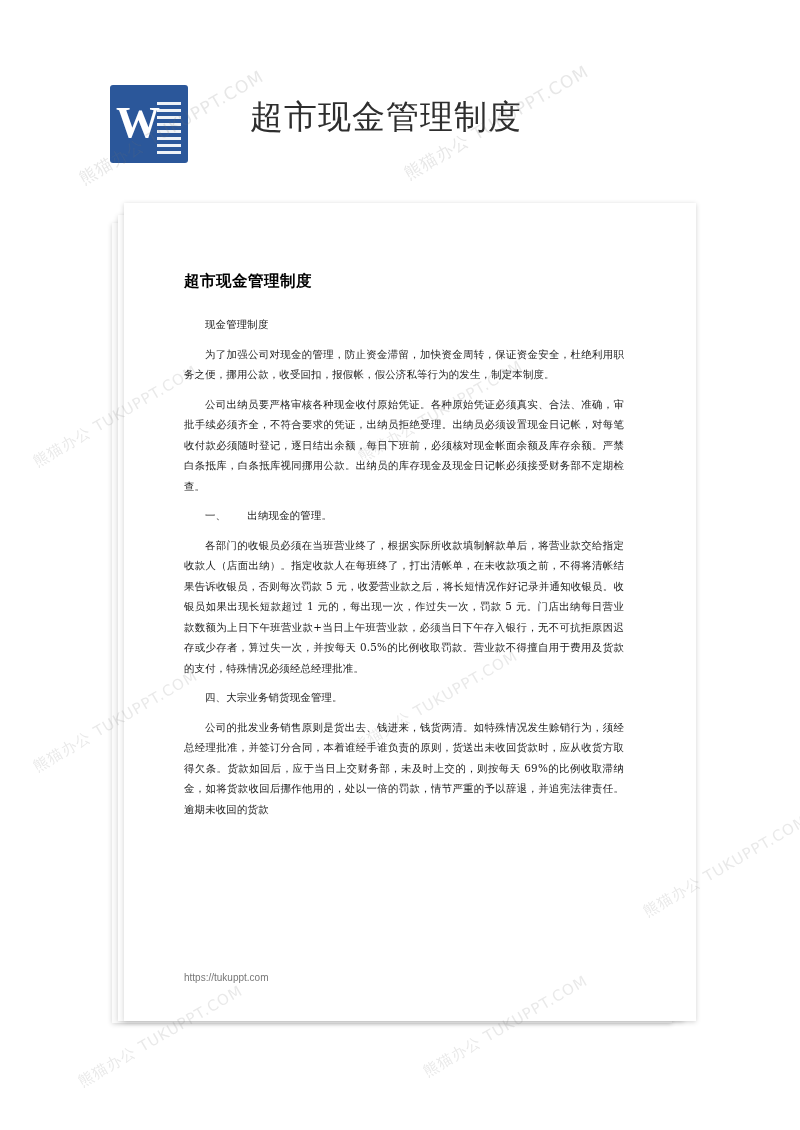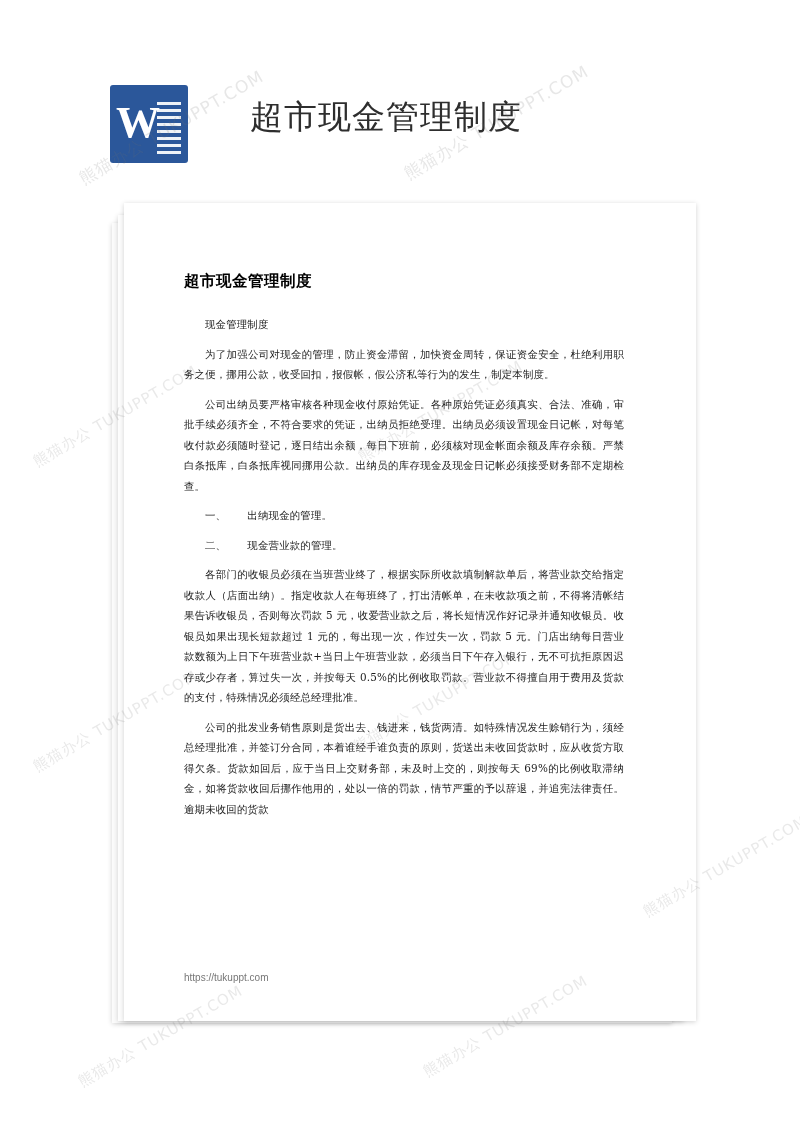--- a/index.html
+++ b/index.html
@@ -183,22 +183,22 @@
   <div class="sheet sheet-back1"></div>
   <div class="sheet sheet-front">
 
     <div class="doc-body">
       <div class="doc-heading">超市现金管理制度</div>
 
       <p class="para indent">现金管理制度</p>
       <p class="para indent">为了加强公司对现金的管理，防止资金滞留，加快资金周转，保证资金安全，杜绝利用职务之便，挪用公款，收受回扣，报假帐，假公济私等行为的发生，制定本制度。</p>
       <p class="para indent">公司出纳员要严格审核各种现金收付原始凭证。各种原始凭证必须真实、合法、准确，审批手续必须齐全，不符合要求的凭证，出纳员拒绝受理。出纳员必须设置现金日记帐，对每笔收付款必须随时登记，逐日结出余额，每日下班前，必须核对现金帐面余额及库存余额。严禁白条抵库，白条抵库视同挪用公款。出纳员的库存现金及现金日记帐必须接受财务部不定期检查。</p>
       <p class="para sub-head">一、　　出纳现金的管理。</p>
-      <p class="para sub-head">二、　　现金营业款的管理。</p>
       <p class="para indent">各部门的收银员必须在当班营业终了，根据实际所收款填制解款单后，将营业款交给指定收款人（店面出纳）。指定收款人在每班终了，打出清帐单，在未收款项之前，不得将清帐结果告诉收银员，否则每次罚款 5 元，收爱营业款之后，将长短情况作好记录并通知收银员。收银员如果出现长短款超过 1 元的，每出现一次，作过失一次，罚款 5 元。门店出纳每日营业款数额为上日下午班营业款+当日上午班营业款，必须当日下午存入银行，无不可抗拒原因迟存或少存者，算过失一次，并按每天 0.5%的比例收取罚款。营业款不得擅自用于费用及货款的支付，特殊情况必须经总经理批准。</p>
+      <p class="para sub-head">四、大宗业务销货现金管理。</p>
       <p class="para indent">公司的批发业务销售原则是货出去、钱进来，钱货两清。如特殊情况发生赊销行为，须经总经理批准，并签订分合同，本着谁经手谁负责的原则，货送出未收回货款时，应从收货方取得欠条。货款如回后，应于当日上交财务部，未及时上交的，则按每天 69%的比例收取滞纳金，如将货款收回后挪作他用的，处以一倍的罚款，情节严重的予以辞退，并追宪法律责任。逾期未收回的货款</p>
     </div>
 
     <div class="footer-url">https://tukuppt.com</div>
   </div>
 </div>
 
 <div class="wm wm-big" style="left:75px;  top:170px;">熊猫办公 TUKUPPT.COM</div>
 <div class="wm wm-big" style="left:400px; top:165px;">熊猫办公 TUKUPPT.COM</div>
 <div class="wm" style="left:30px;  top:455px;">熊猫办公 TUKUPPT.COM</div>

